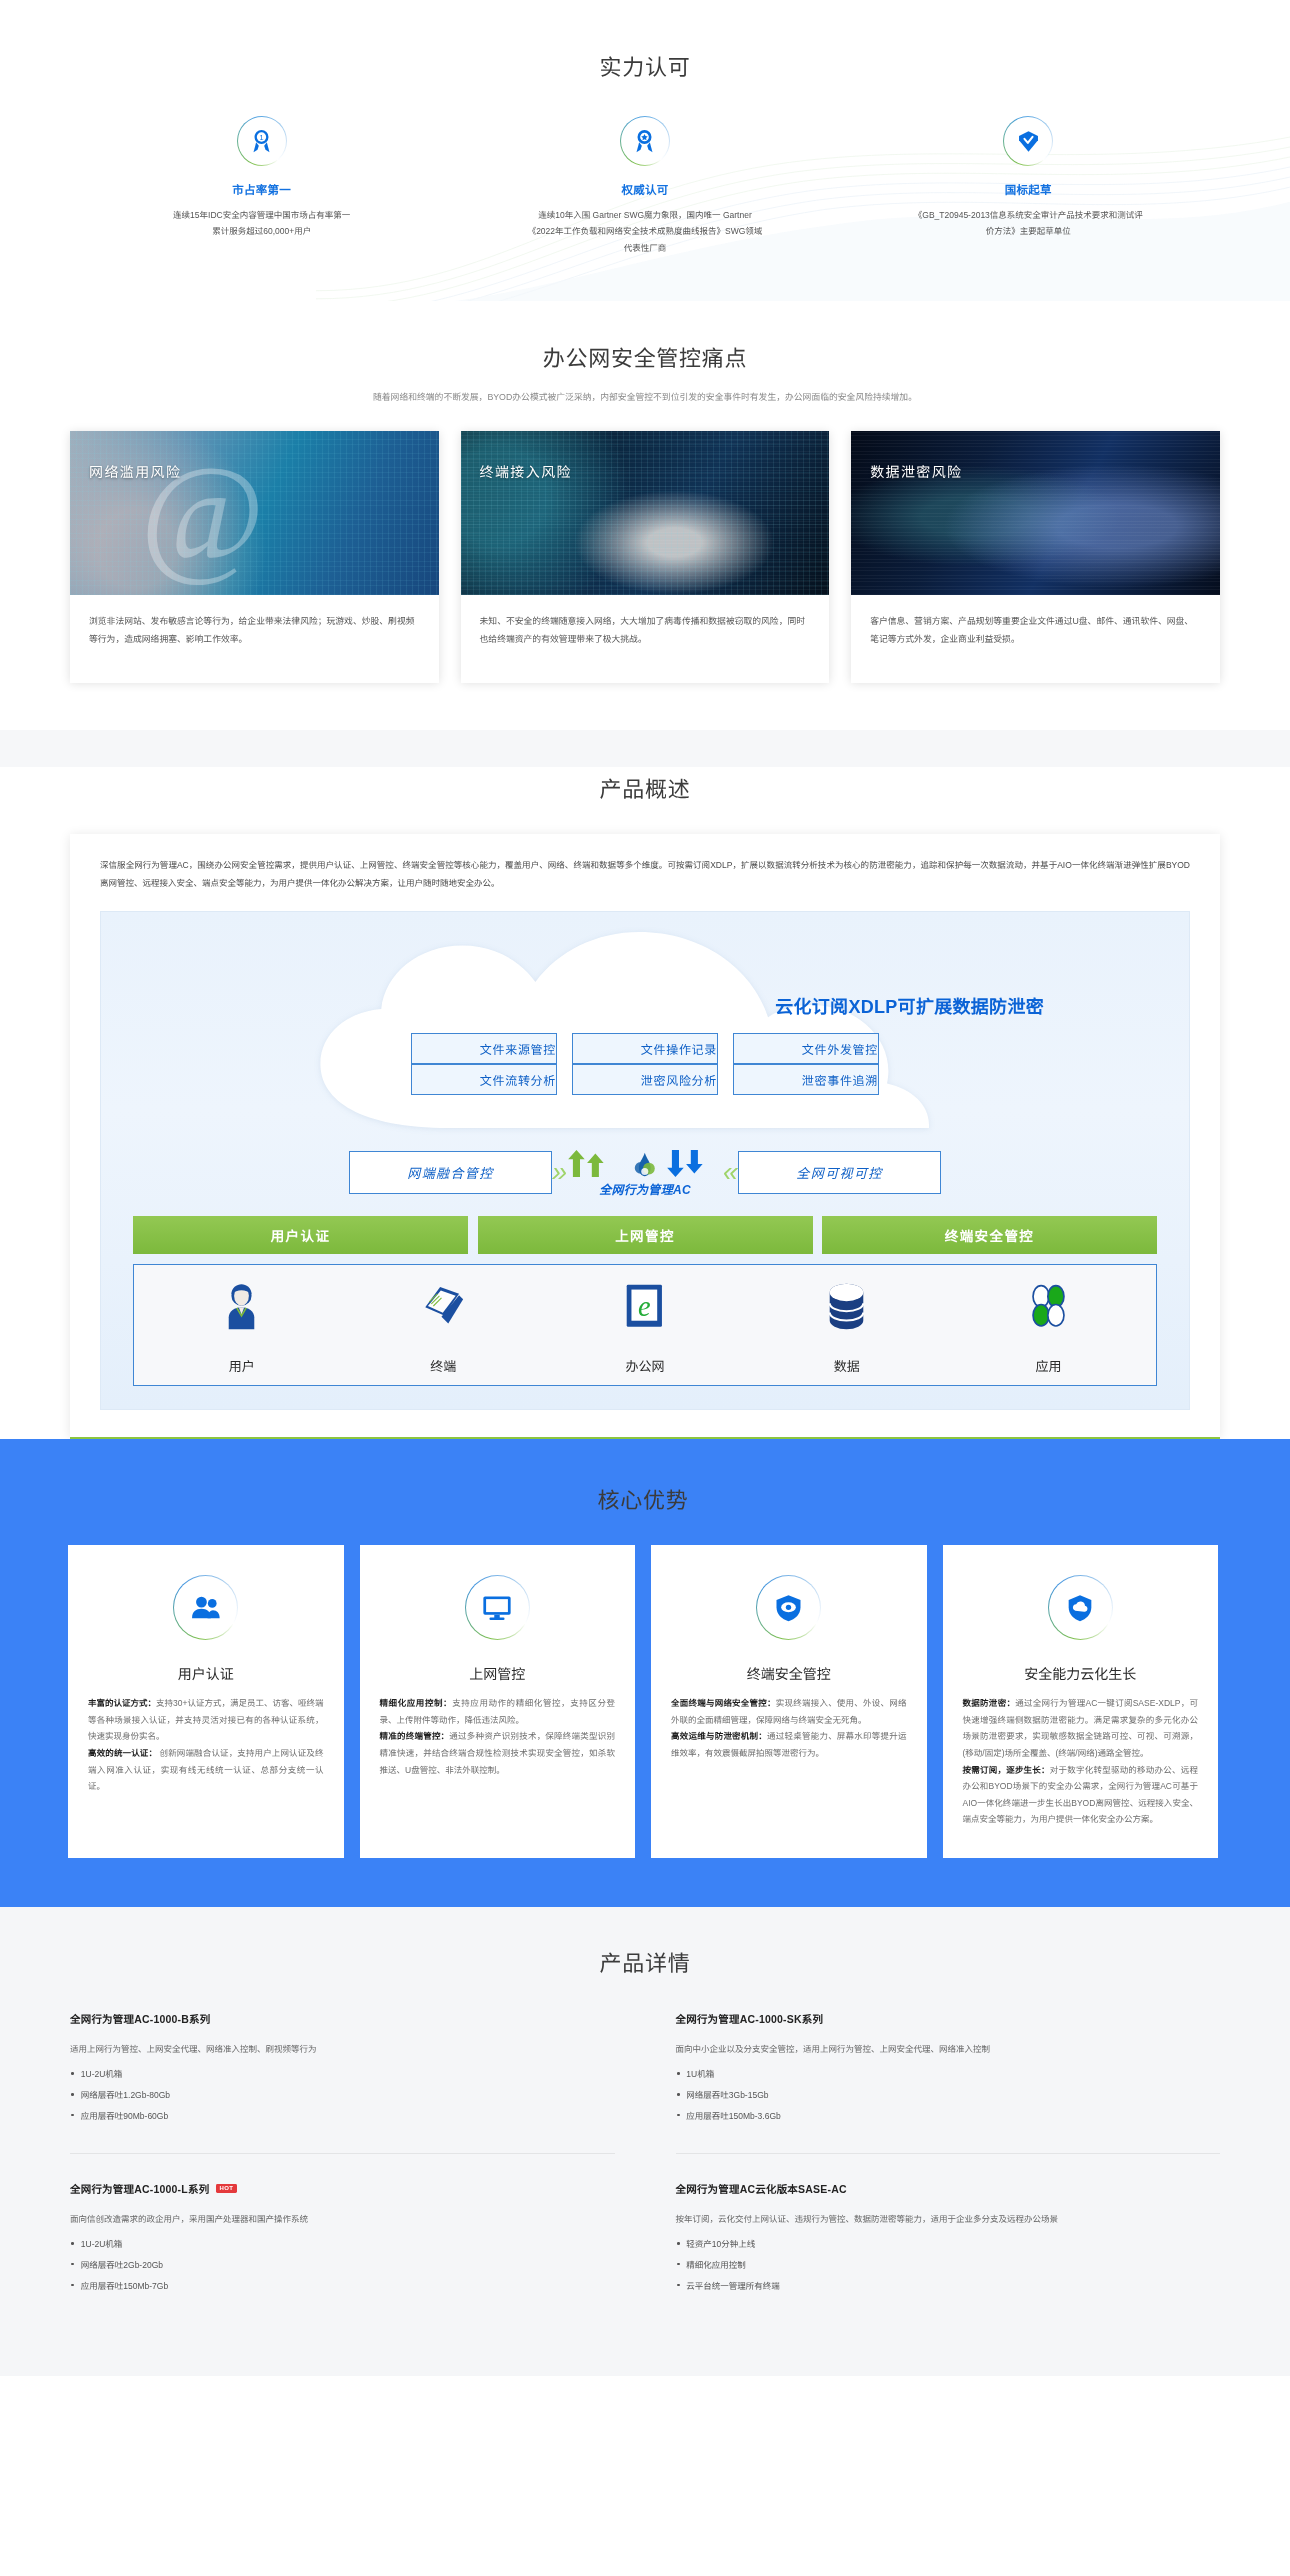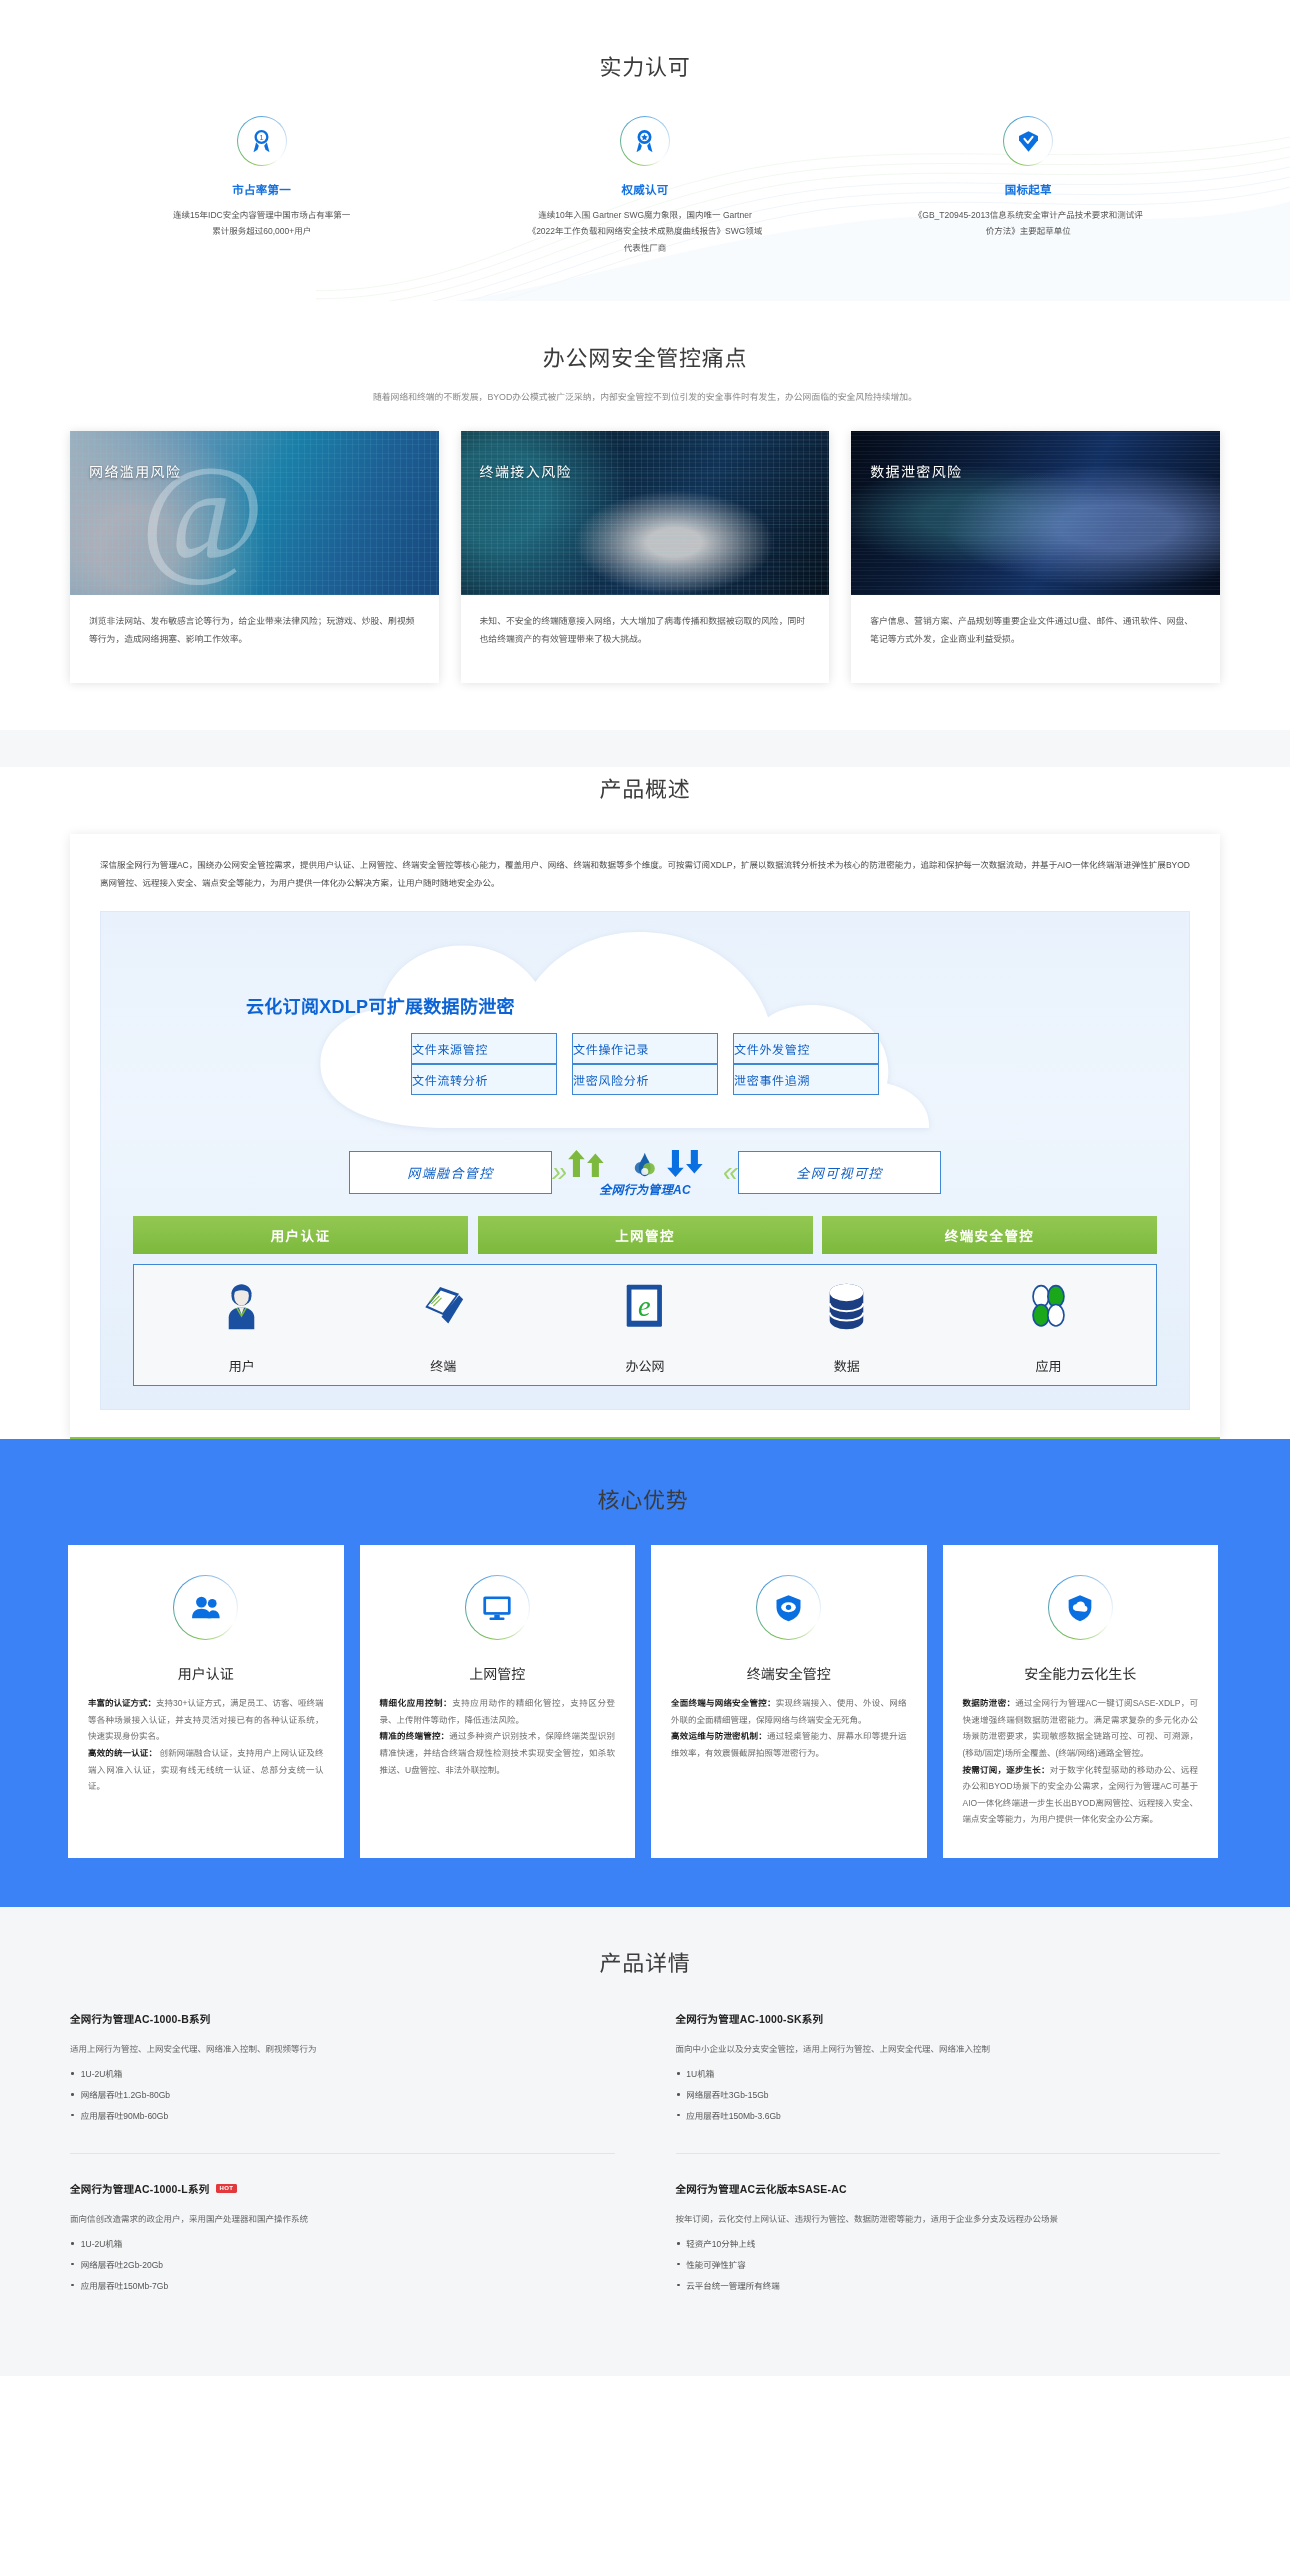--- a/index.html
+++ b/index.html
@@ -187,21 +187,21 @@
     margin: 4px auto 0 auto;
     width: 798px;
   }
   .cloud {
     position: absolute; inset: 0;
     filter: drop-shadow(0 1.4px 3.4px rgba(40,90,150,.10));
   }
   .cloud-inner {
     position: absolute;
     left: 0; right: 0; top: 60px;
-    text-align: left;
+    text-align: right;
     z-index: 3;
   }
   .cloud-title {
     font-size: 18px;
     font-weight: bold;
     color: #0b63d6;
     letter-spacing: 0.3px;
     margin-bottom: 15px;
   }
   .cloud-grid {
@@ -722,21 +722,21 @@
         </ul>
       </div>
 
       <div class="det-item">
         <div class="det-head">
           <span class="det-title">全网行为管理AC云化版本SASE-AC</span>
         </div>
         <div class="det-sub">按年订阅，云化交付上网认证、违规行为管控、数据防泄密等能力，适用于企业多分支及远程办公场景</div>
         <ul class="det-list">
           <li>轻资产10分钟上线</li>
-          <li>性能可弹性扩容</li>
+          <li>精细化应用控制</li>
           <li>云平台统一管理所有终端</li>
         </ul>
       </div>
 
     </div>
   </section>
 
 </div>
 
 

